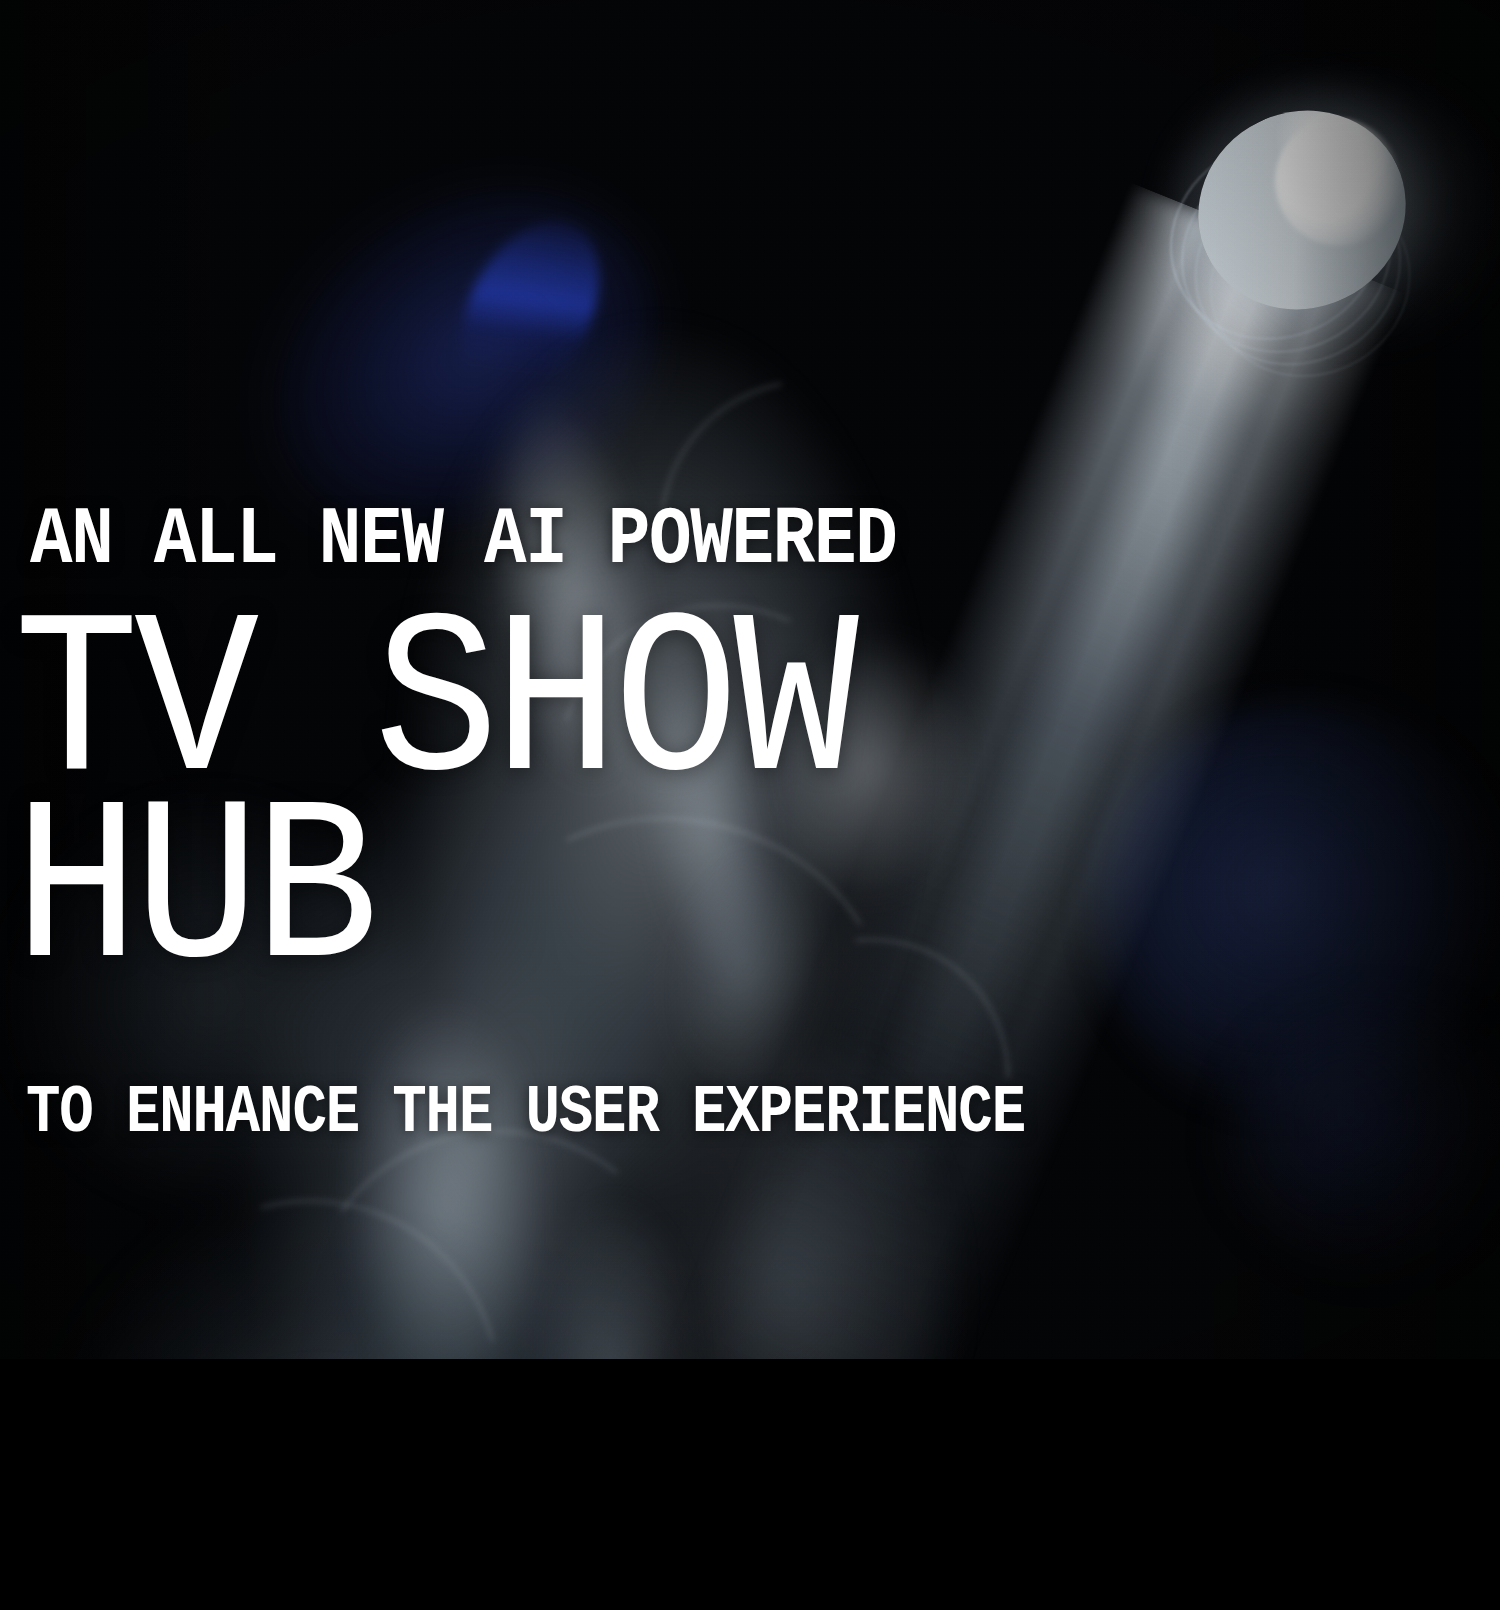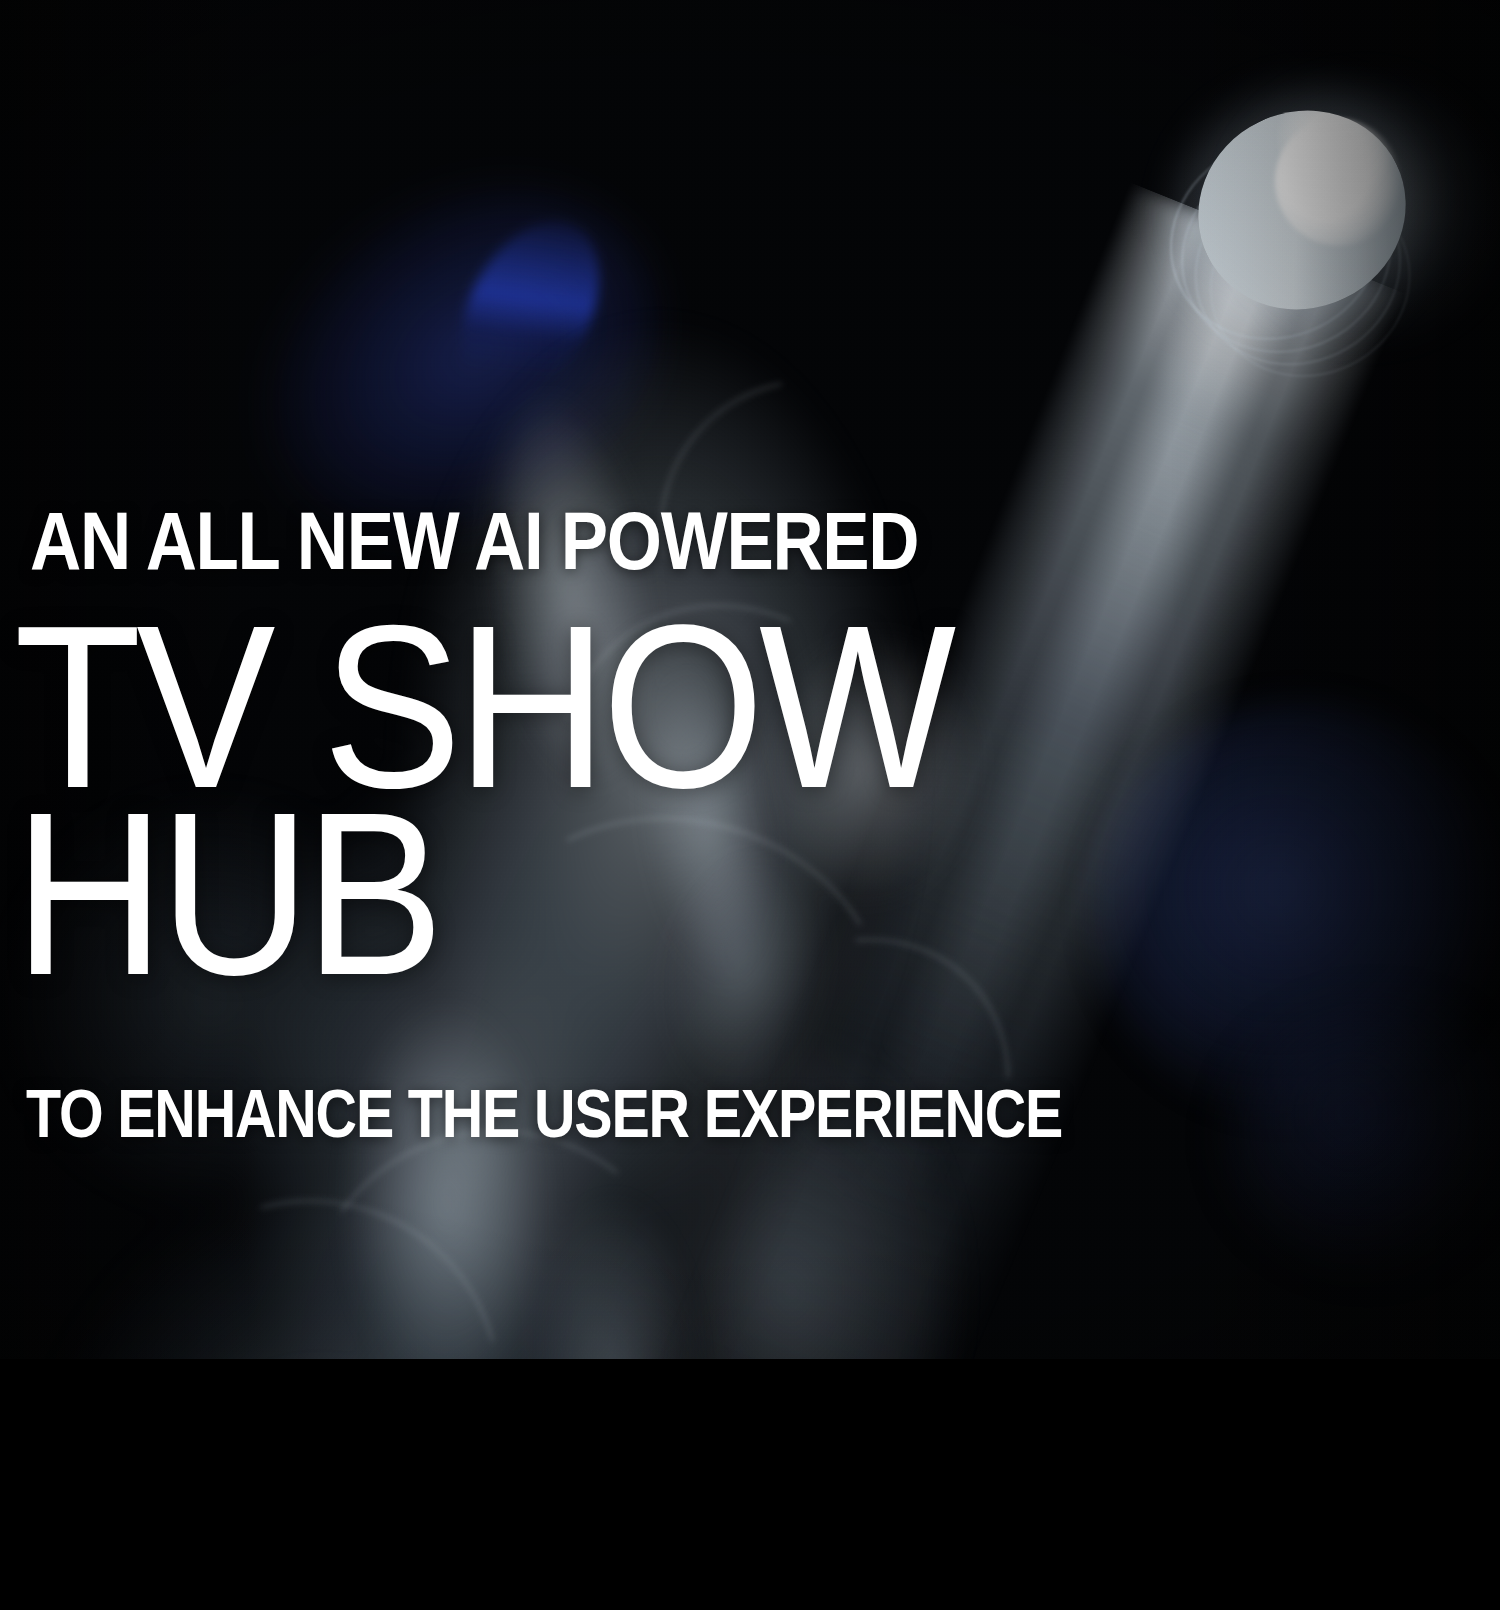--- a/index.html
+++ b/index.html
@@ -9,21 +9,21 @@
     background: #000;
   }
   * { box-sizing: border-box; }
 
   .stage {
     position: relative;
     width: 1500px;
     height: 1359px;
     overflow: hidden;
     background: #000000;
-    font-family: Liberation Sans, sans-serif;
+    font-family: Liberation Mono, monospace;
     -webkit-font-smoothing: antialiased;
   }
 
   
   .bg-base {
     position: absolute;
     inset: 0;
     background: #030406;
   }
 

